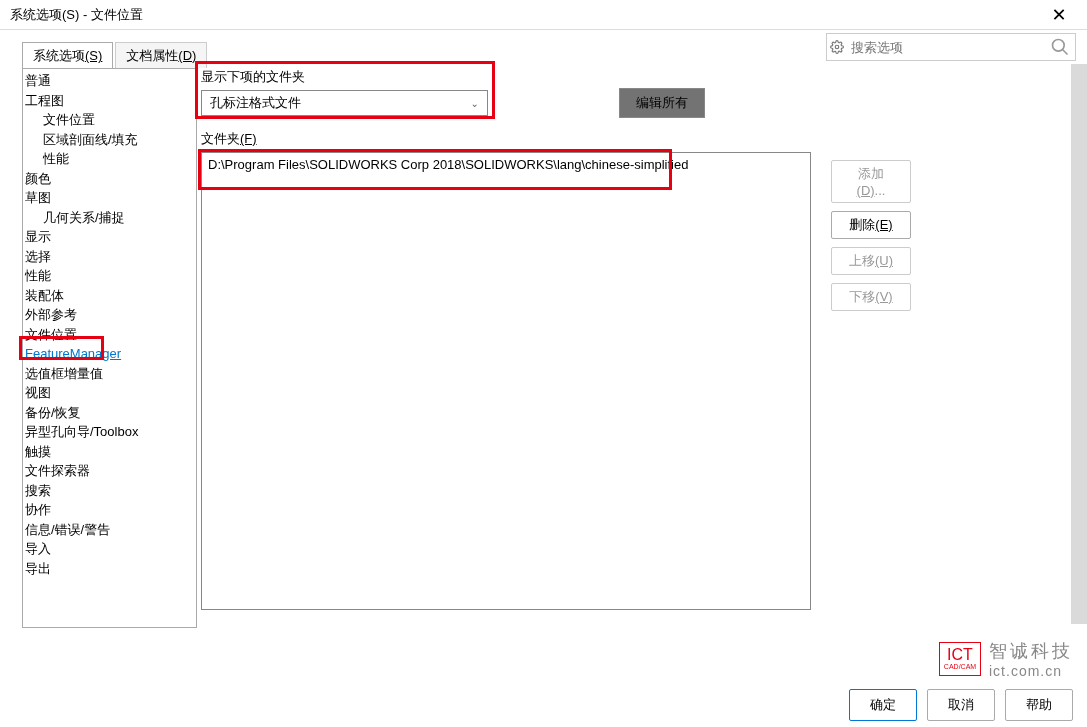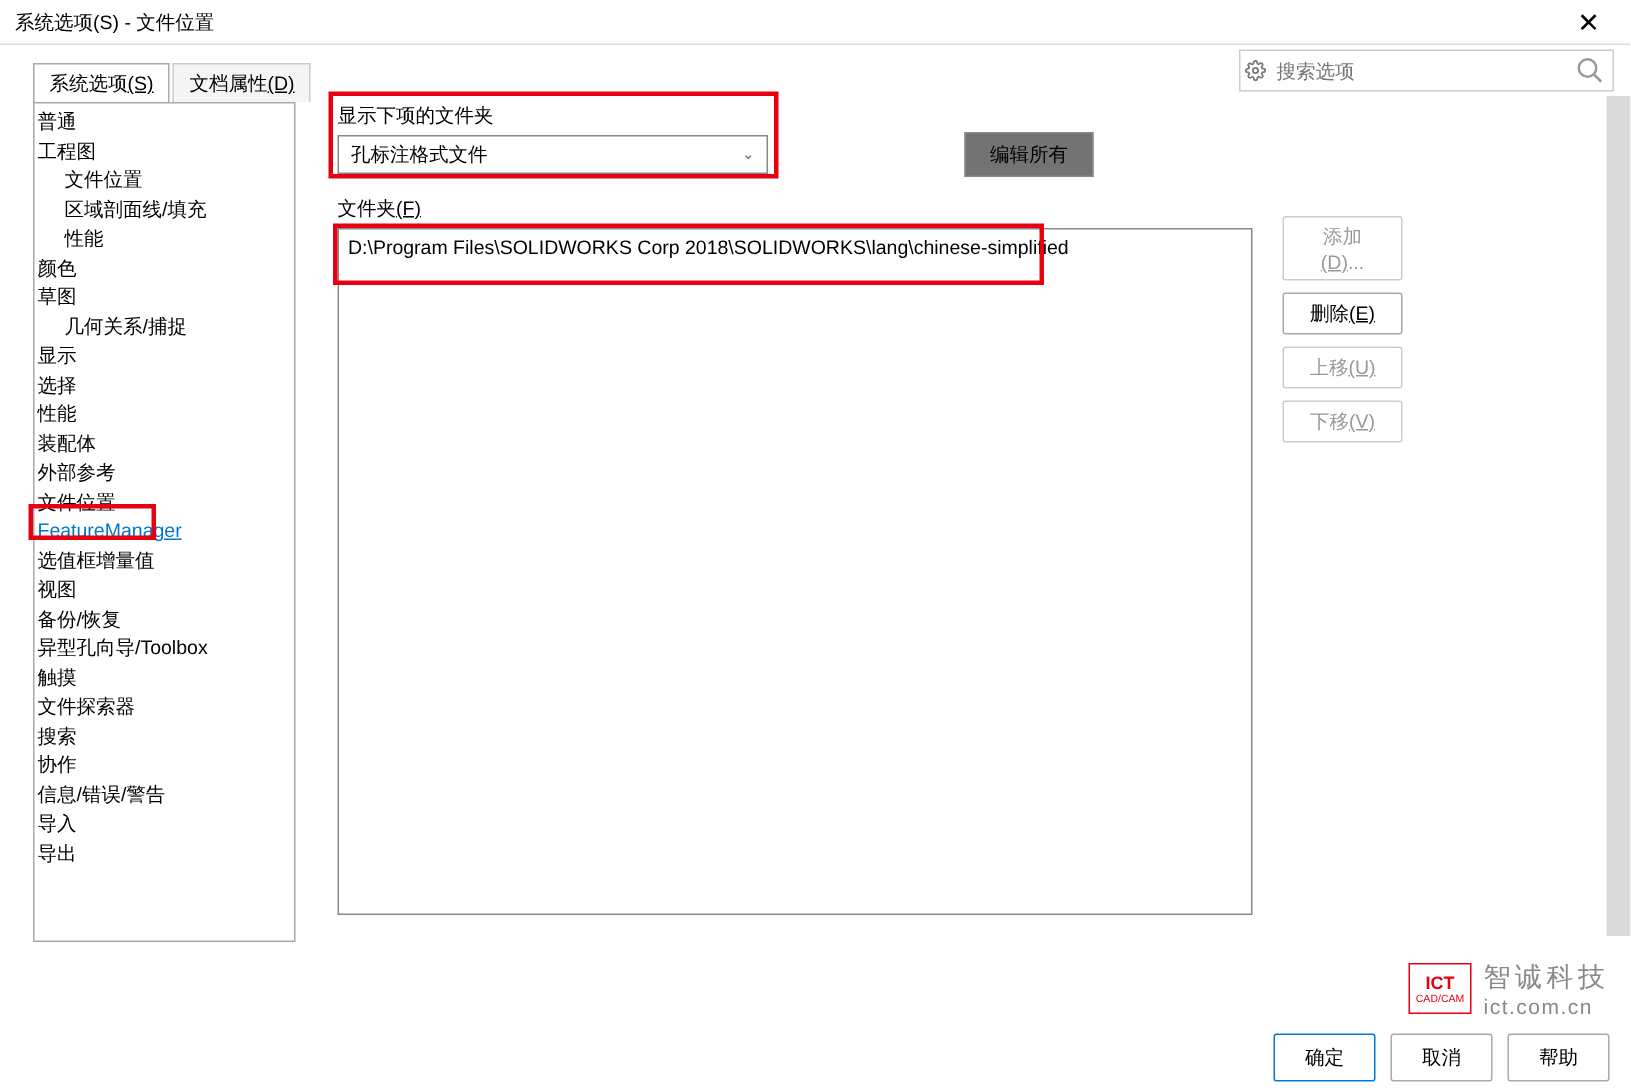--- a/index.html
+++ b/index.html
@@ -91,21 +91,21 @@
       width: 30px;
       display: flex;
       align-items: center;
       justify-content: center;
       color: #888;
     }
     .main-area {
       display: flex;
       height: calc(100% - 30px - 34px - 44px);
       padding: 4px 10px 0 22px;
-      gap: 28px;
+      gap: 4px;
       position: relative;
     }
     .left-tree {
       width: 175px;
       border: 1px solid #aaa;
       padding: 2px 0;
       overflow: hidden;
       position: relative;
       height: 560px;
     }
@@ -176,21 +176,21 @@
       width: 610px;
       height: 458px;
       border: 1px solid #888;
       padding: 4px 6px;
       margin-top: 2px;
       background: #fff;
     }
     .action-buttons {
       position: absolute;
       left: 630px;
-      top: 76px;
+      top: 92px;
       display: flex;
       flex-direction: column;
       gap: 8px;
     }
     .action-buttons .btn {
       width: 80px;
       text-align: center;
     }
     .action-buttons .btn.disabled {
       color: #999;
@@ -241,22 +241,22 @@
       width: 42px;
       height: 34px;
       border: 1px solid #e60012;
       display: flex;
       flex-direction: column;
       align-items: center;
       justify-content: center;
     }
     .watermark .logo .big {
       color: #e60012;
-      font-weight: bold;
-      font-size: 12px;
+      font-weight: normal;
+      font-size: 16px;
       line-height: 16px;
     }
     .watermark .logo .small {
       color: #e60012;
       font-size: 7px;
       line-height: 8px;
     }
     .watermark .txt {
       display: flex;
       flex-direction: column;

